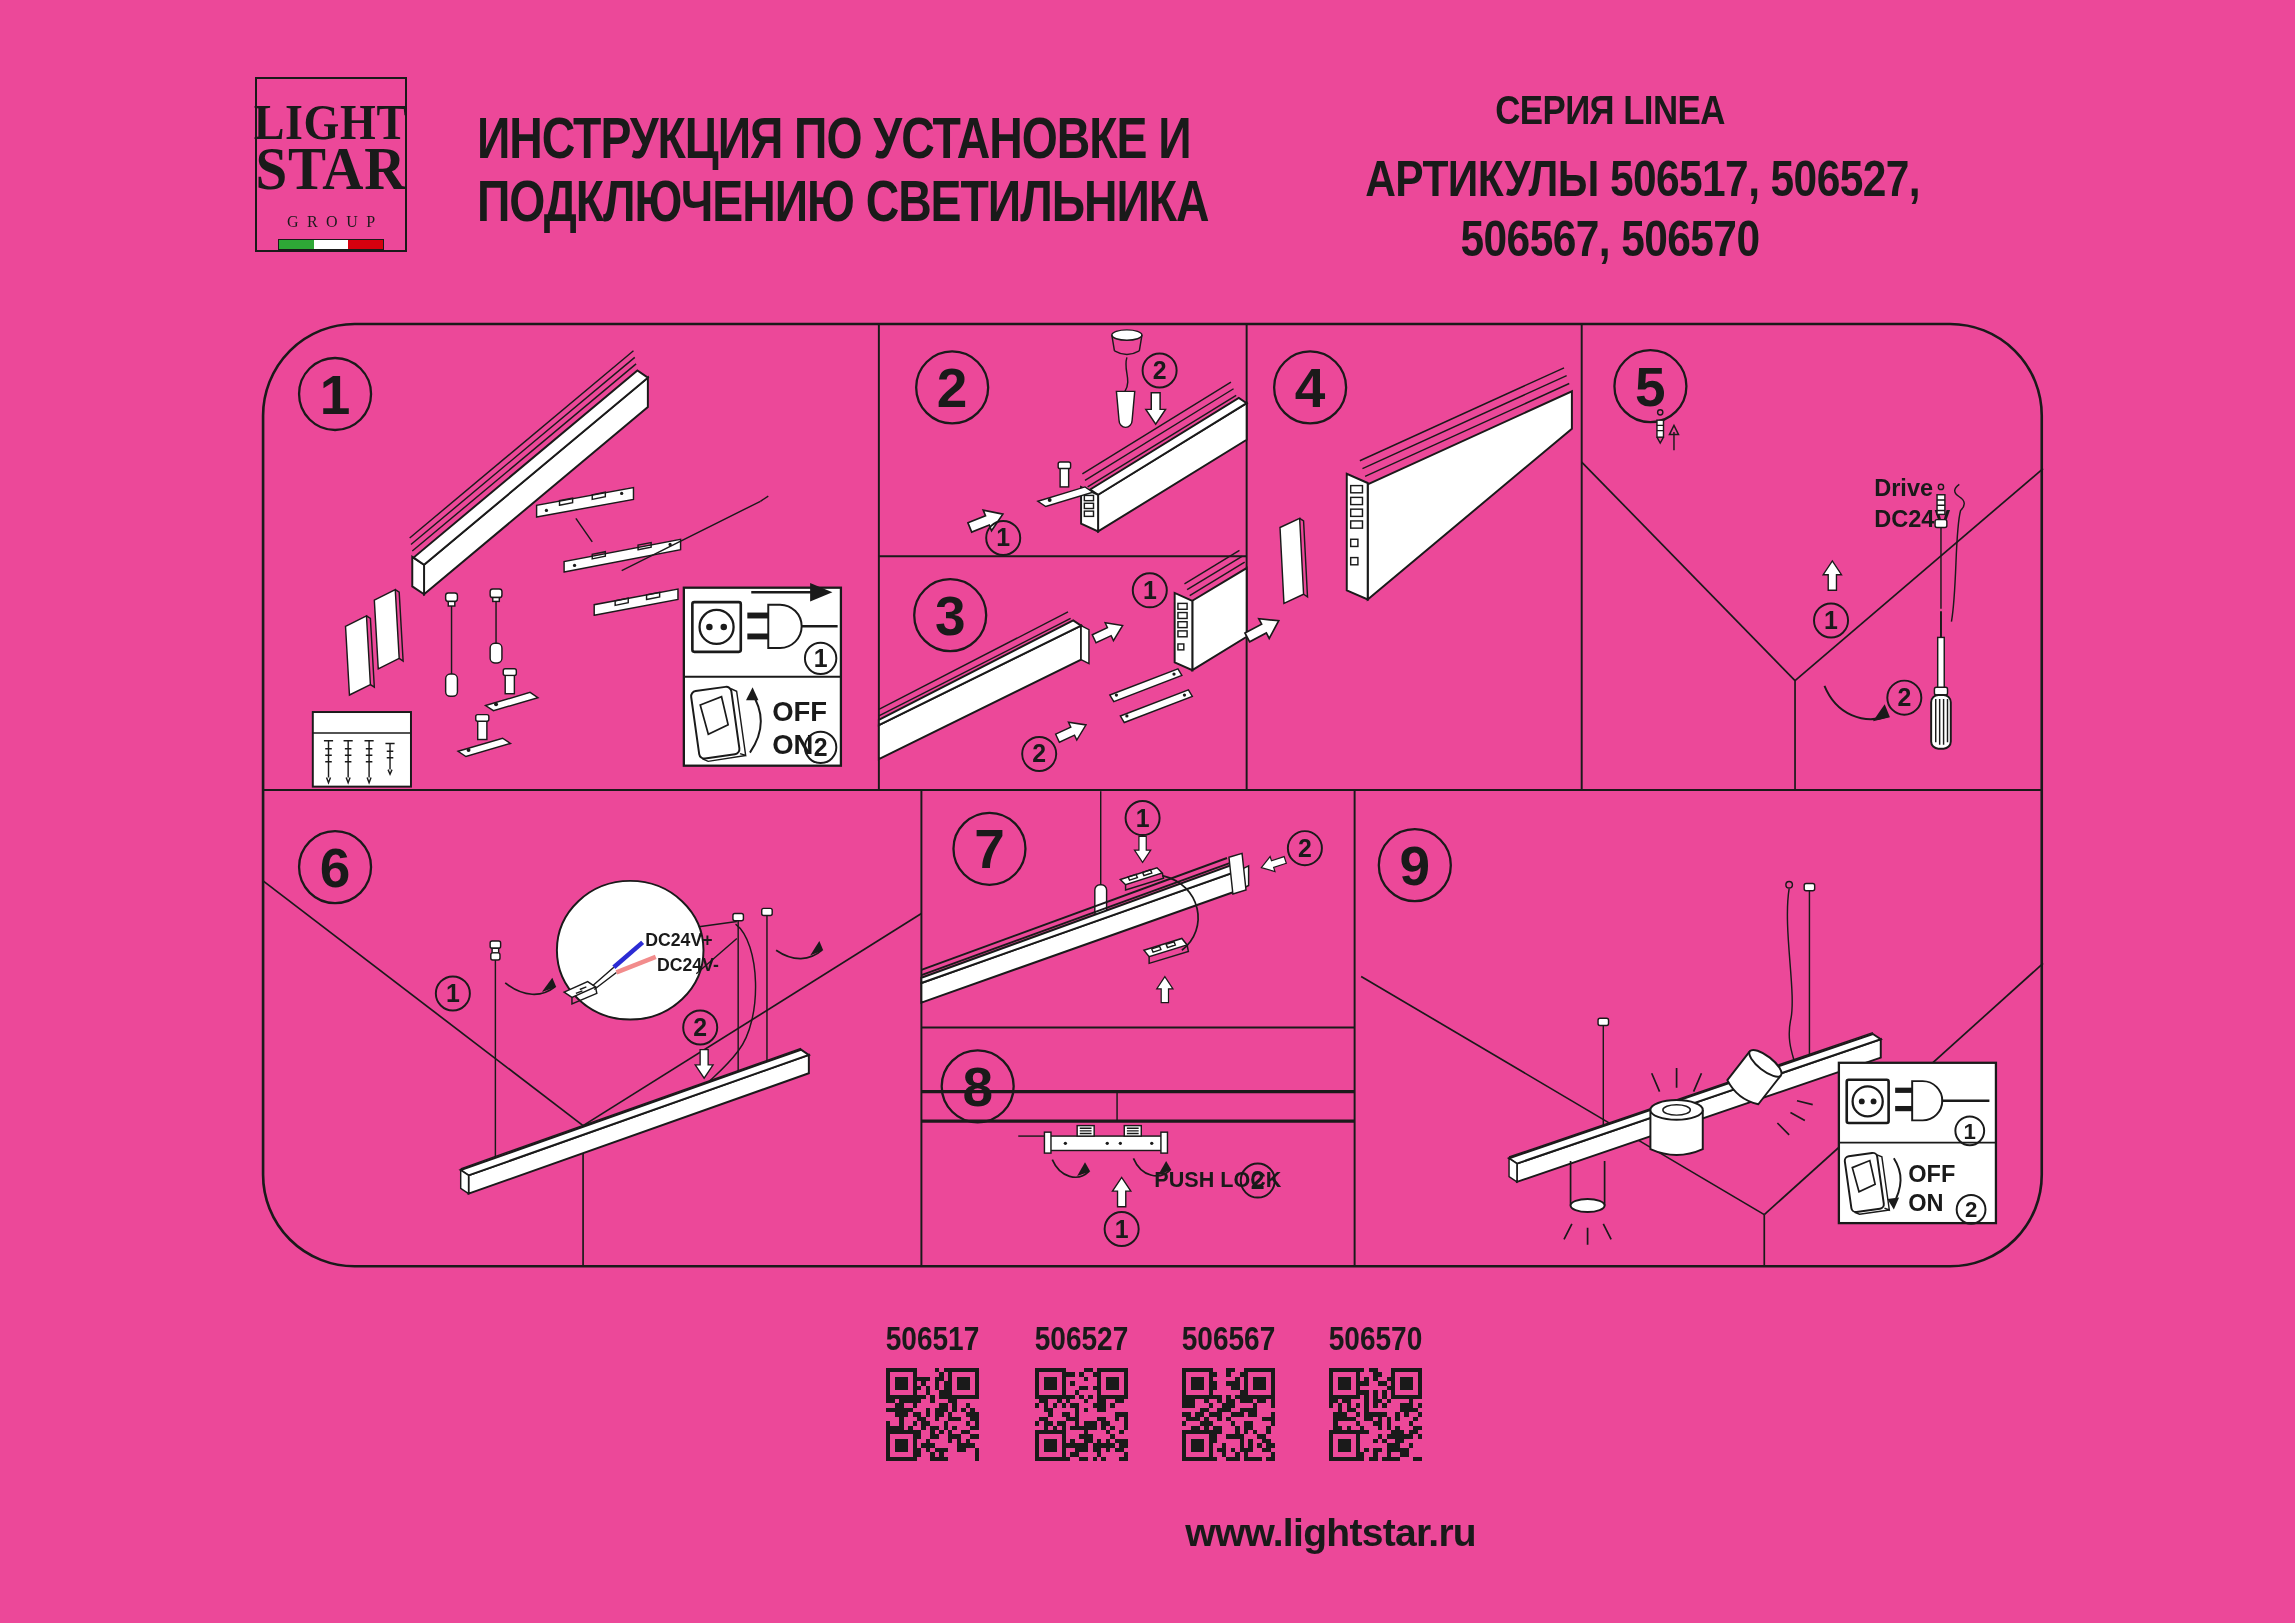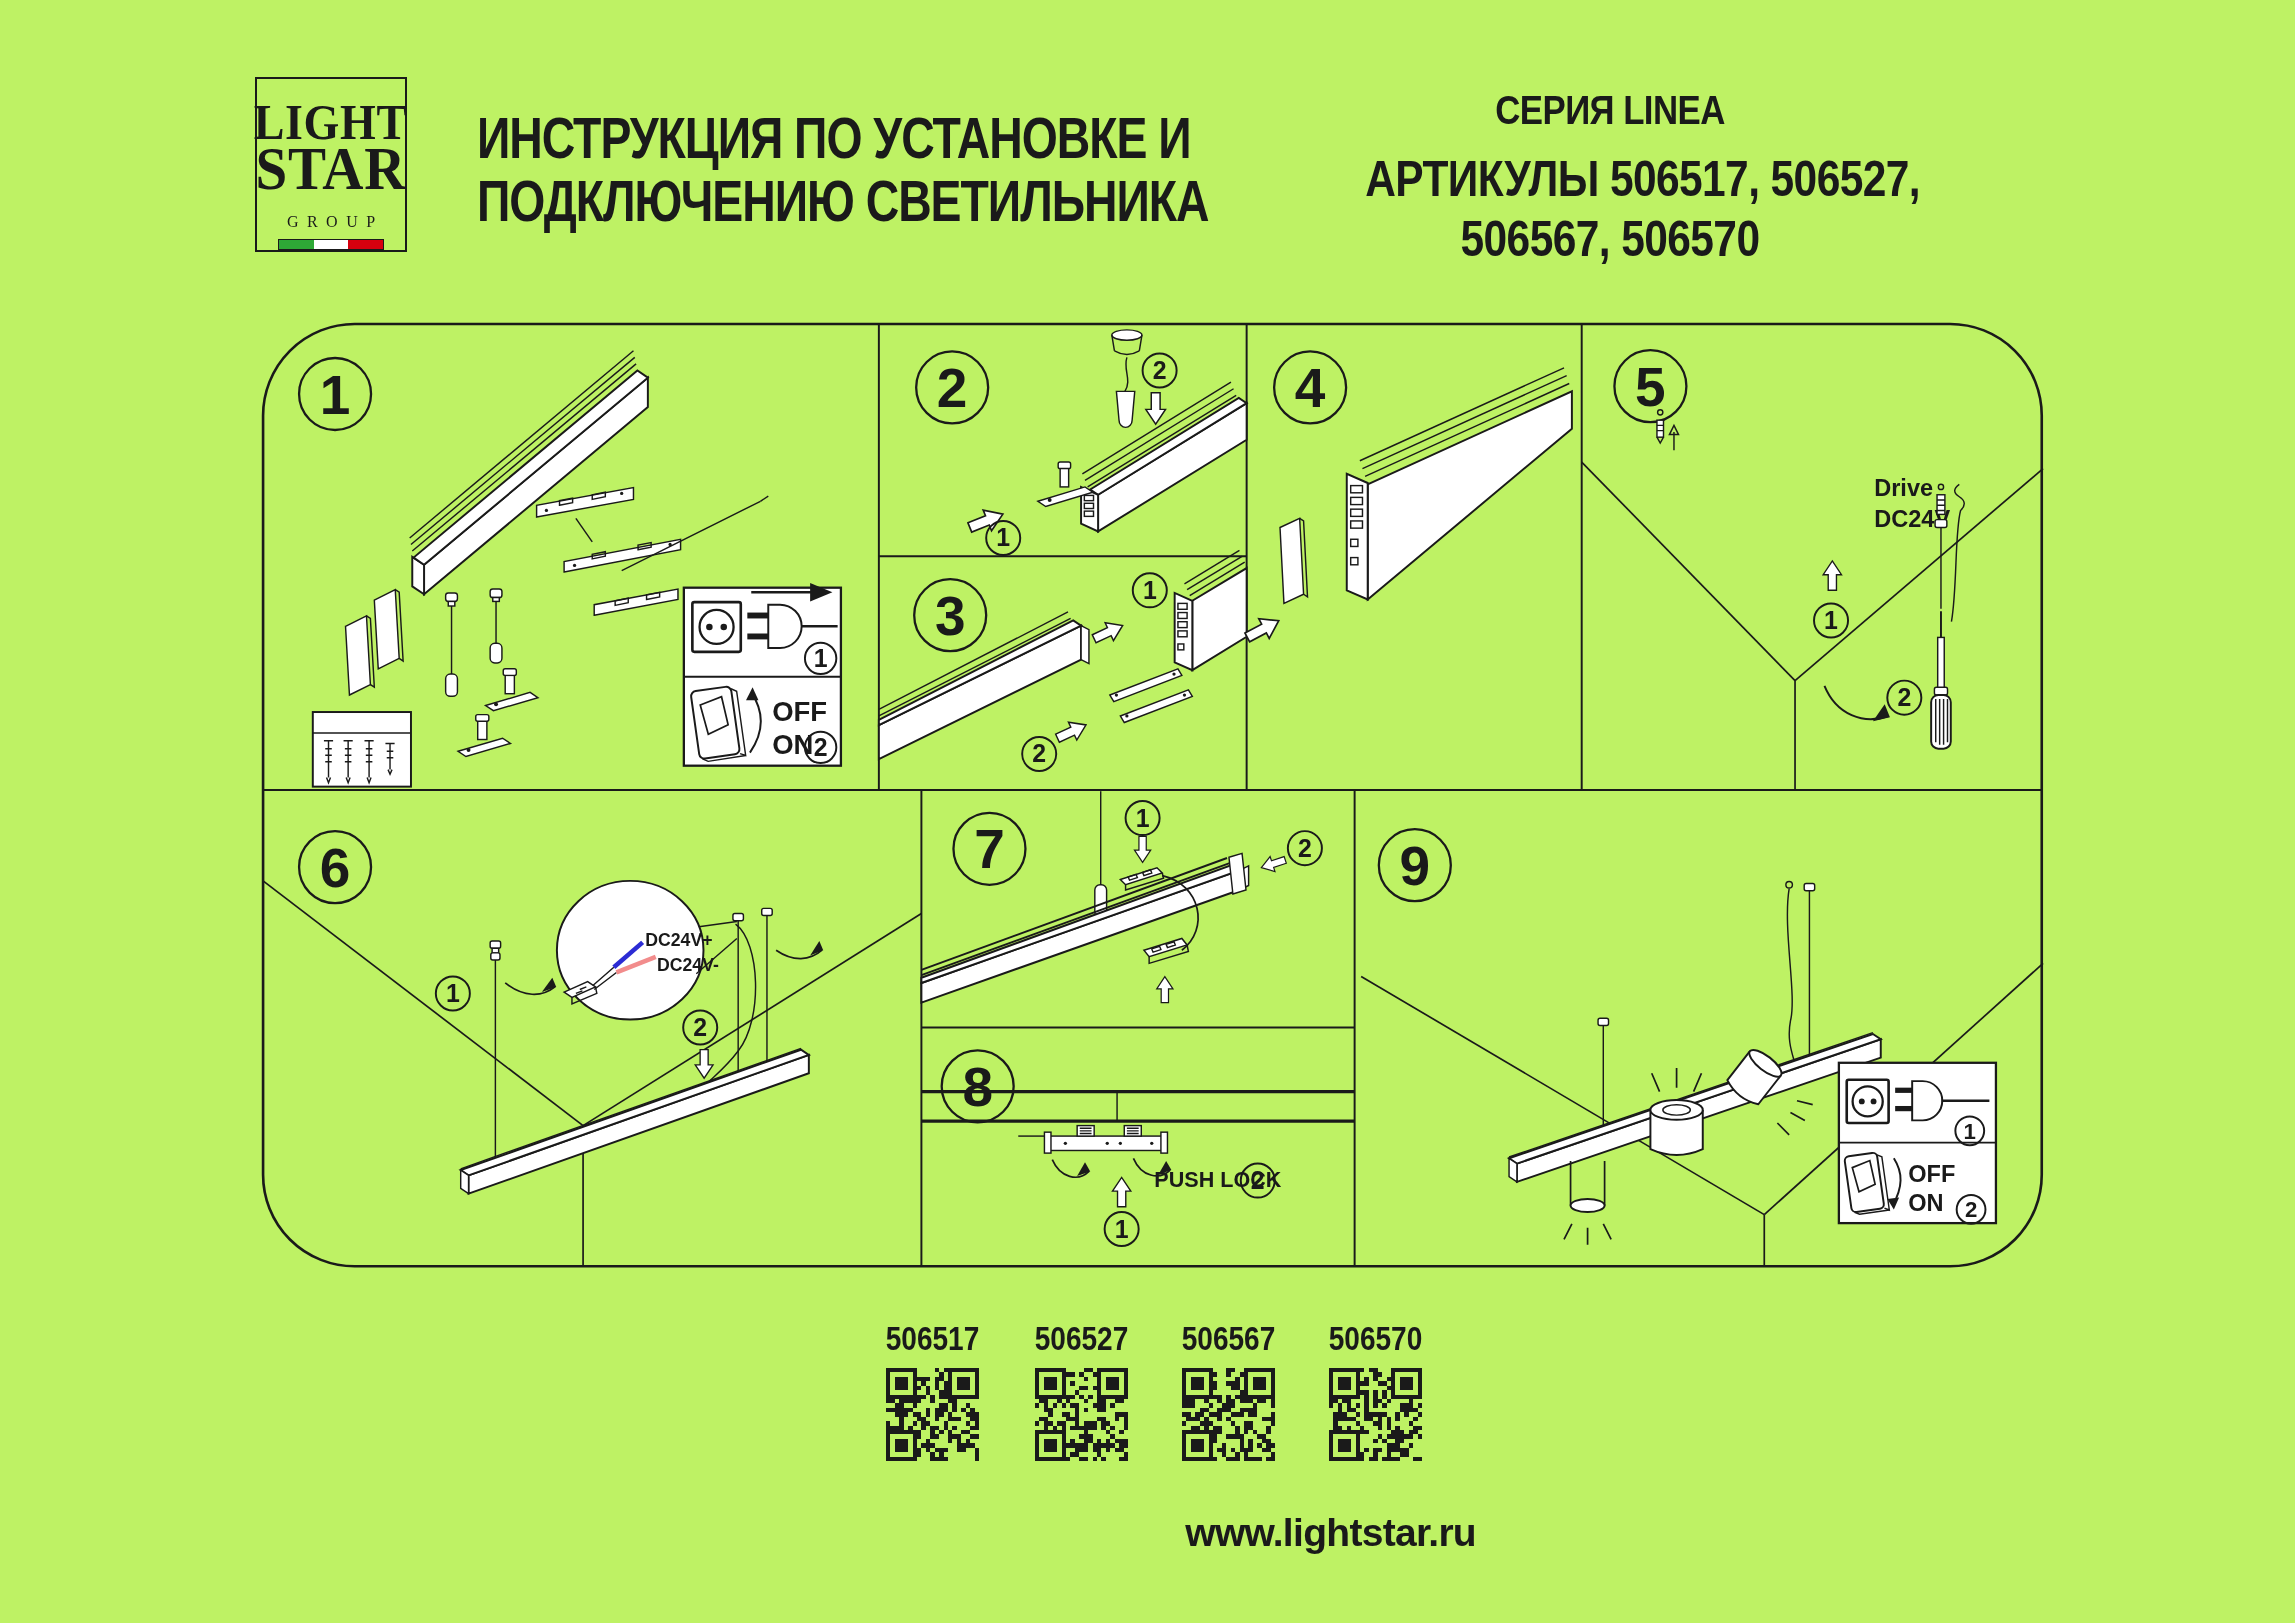--- a/index.html
+++ b/index.html
@@ -1,17 +1,17 @@
 <!DOCTYPE html>
 <html style="font-size:10.5px"><head>
 <meta charset="utf-8">
 <style>
   html,body{margin:0;padding:0;background:#888;}
   #page{
-    position:relative;width:2295px;height:1623px;background:#bef264;
+    position:relative;width:2295px;height:1623px;background:#ec4899;
     font-family:"Liberation Sans",sans-serif;color:#1a1a1a;overflow:hidden;
   }
   
   #logo-box{
     position:absolute;left:255px;top:77px;width:152px;height:175px;
     border:2.6px solid #1a1a1a;box-sizing:border-box;
     display:flex;flex-direction:column;align-items:center;justify-content:flex-start;
     padding-top:22px;
   }
   .logo-w1{font-family:"Liberation Serif",serif;font-weight:bold;font-size:50px;line-height:42px;letter-spacing:0.7px;transform:scaleX(0.92);}

